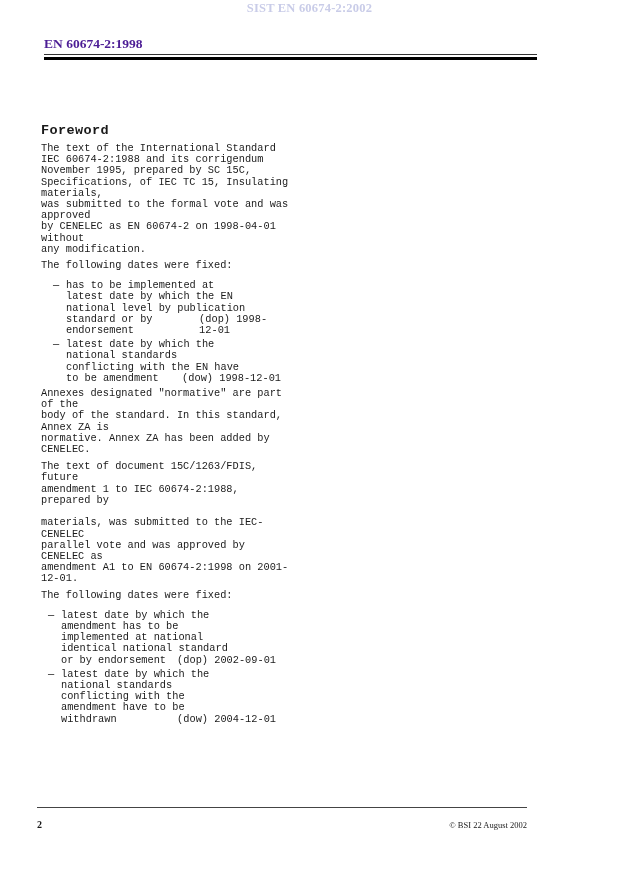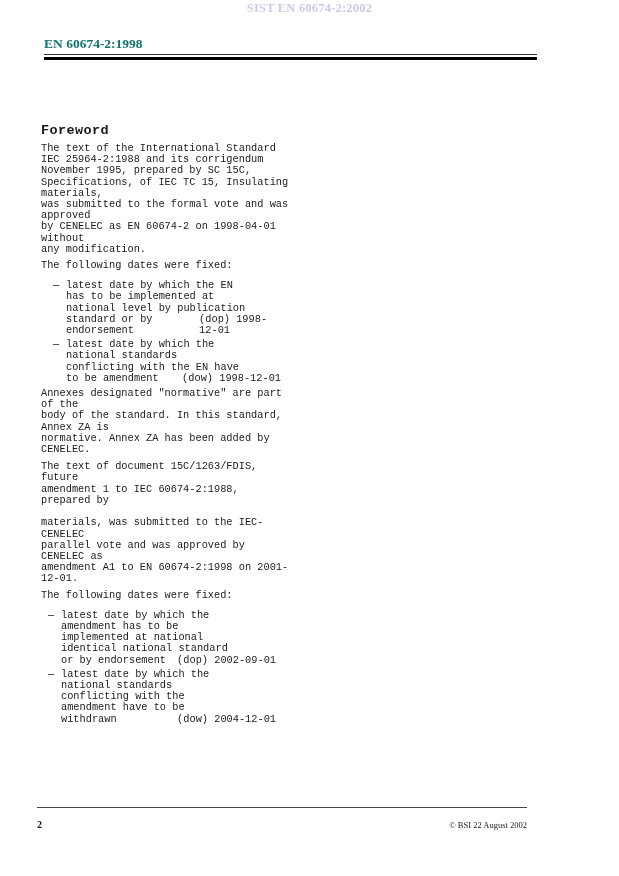--- a/index.html
+++ b/index.html
@@ -9,21 +9,21 @@
     color: #1a1a1a;
   }
   .watermark {
     position: absolute; top: 1px; left: 0; width: 619px; text-align: center;
     font-family: Liberation Serif, serif;
     font-weight: bold; font-size: 12.5px; color: #c9cce8; letter-spacing: 0.2px;
   }
   .running-head {
     position: absolute; top: 36px; left: 44px;
     font-family: "Liberation Serif", "DejaVu Serif", serif;
-    font-weight: bold; font-size: 13.5px; color: #0f766e;
+    font-weight: bold; font-size: 13.5px; color: #4c1d95;
   }
   .rule-thin { position: absolute; left: 44px; width: 493px; top: 54px; height: 1px; background: #333; }
   .rule-thick { position: absolute; left: 44px; width: 493px; top: 57px; height: 3px; background: #000; }
 
   .col {
     position: absolute; left: 41px; width: 250px;
     font-family: Liberation Mono, monospace;
     font-size: 10.3px; line-height: 11.2px; color: #1a1a1a;
   }
   .h1 { font-weight: bold; font-size: 13.5px; line-height: 16px; margin: 0 0 4px 0; letter-spacing: 0.4px; }
@@ -53,35 +53,35 @@
 
 <div class="running-head">EN 60674-2:1998</div>
 <div class="rule-thin"></div>
 <div class="rule-thick"></div>
 
 <div class="col" style="top:123px;">
 
   <div class="h1">Foreword</div>
   <p>
     <span>The text of the International Standard</span><br>
-    <span>IEC 25964-2:1988 and its corrigendum</span><br>
+    <span>IEC 60674-2:1988 and its corrigendum</span><br>
     <span>November 1995, prepared by SC 15C,</span><br>
     <span>Specifications, of IEC TC 15, Insulating materials,</span><br>
     <span>was submitted to the formal vote and was approved</span><br>
     <span>by CENELEC as EN 60674-2 on 1998-04-01 without</span><br>
     <span>any modification.</span>
   </p>
   <p style="margin-bottom:9px;">The following dates were fixed:</p>
 
   <div class="list ind1" style="width:228px;">
     <div class="item">
       <span class="dash">—</span>
       <div class="lines">
+        <div>has to be implemented at</div>
         <div>latest date by which the EN</div>
-        <div>has to be implemented at</div>
         <div>national level by publication</div>
         <div class="line">
           <span>standard or by endorsement</span>
           <span><span>(dop)</span> <span>1998-12-01</span></span>
         </div>
       </div>
     </div>
     <div class="item">
       <span class="dash">—</span>
       <div class="lines">

